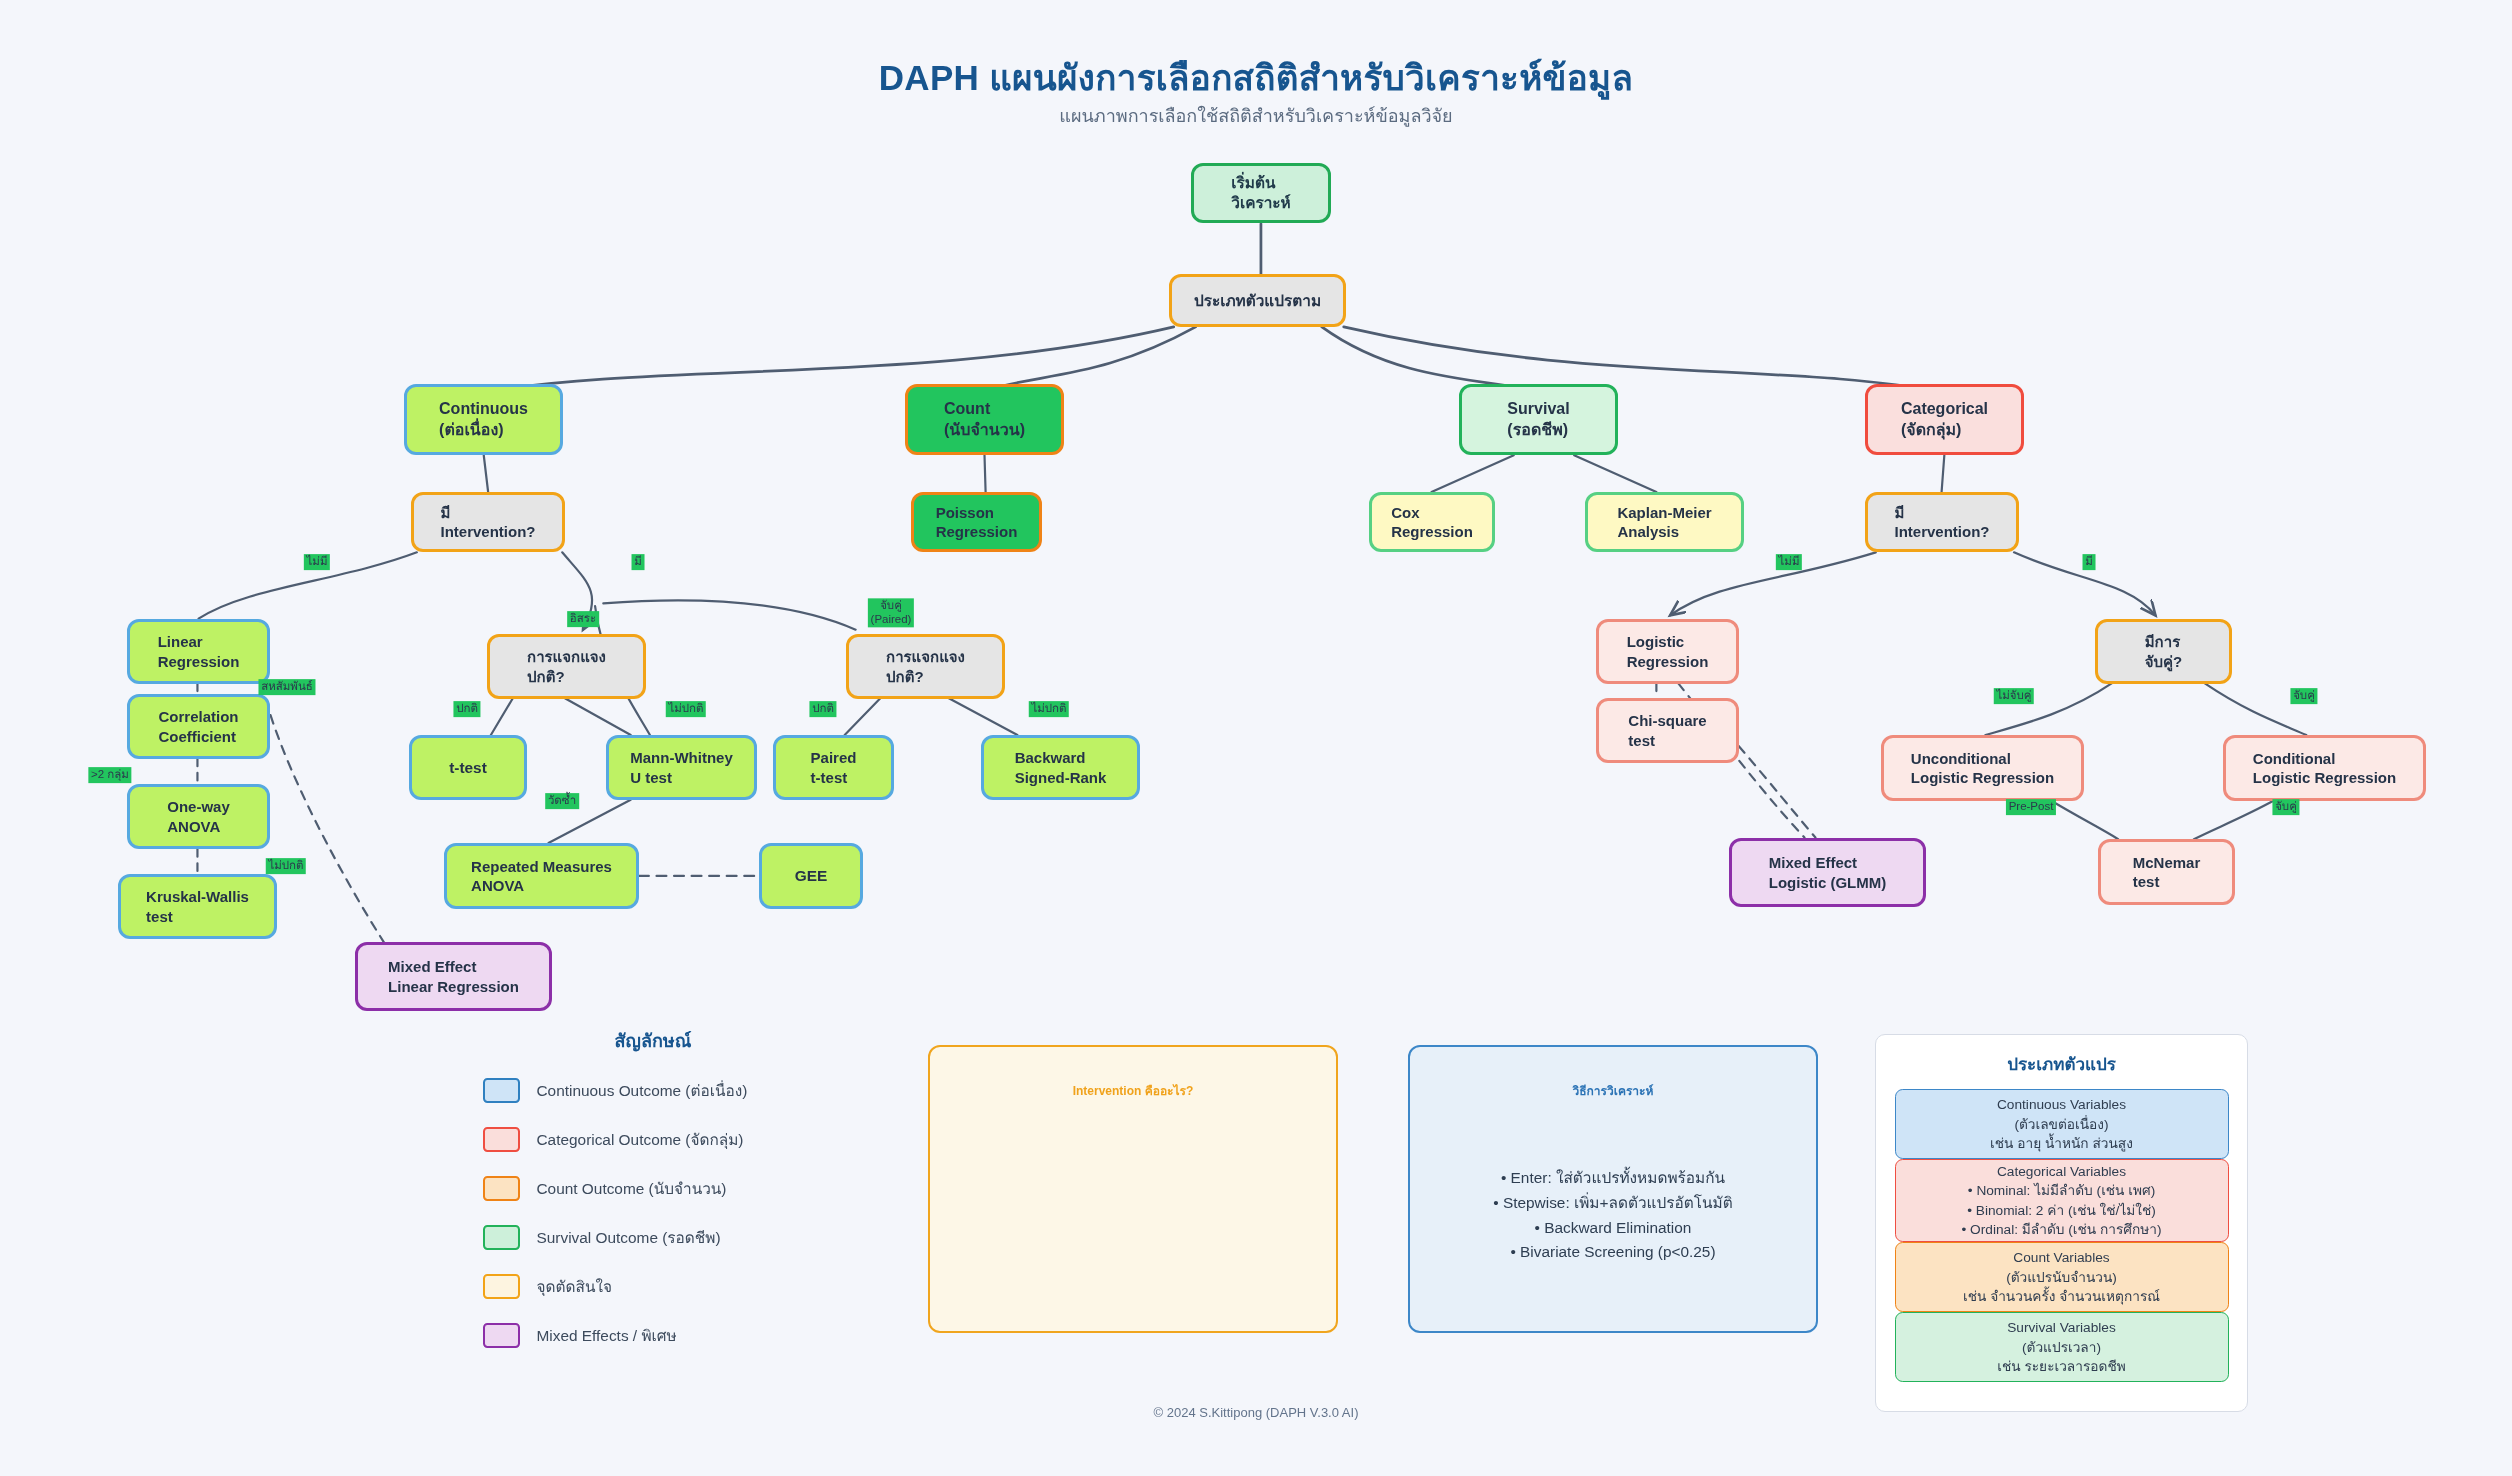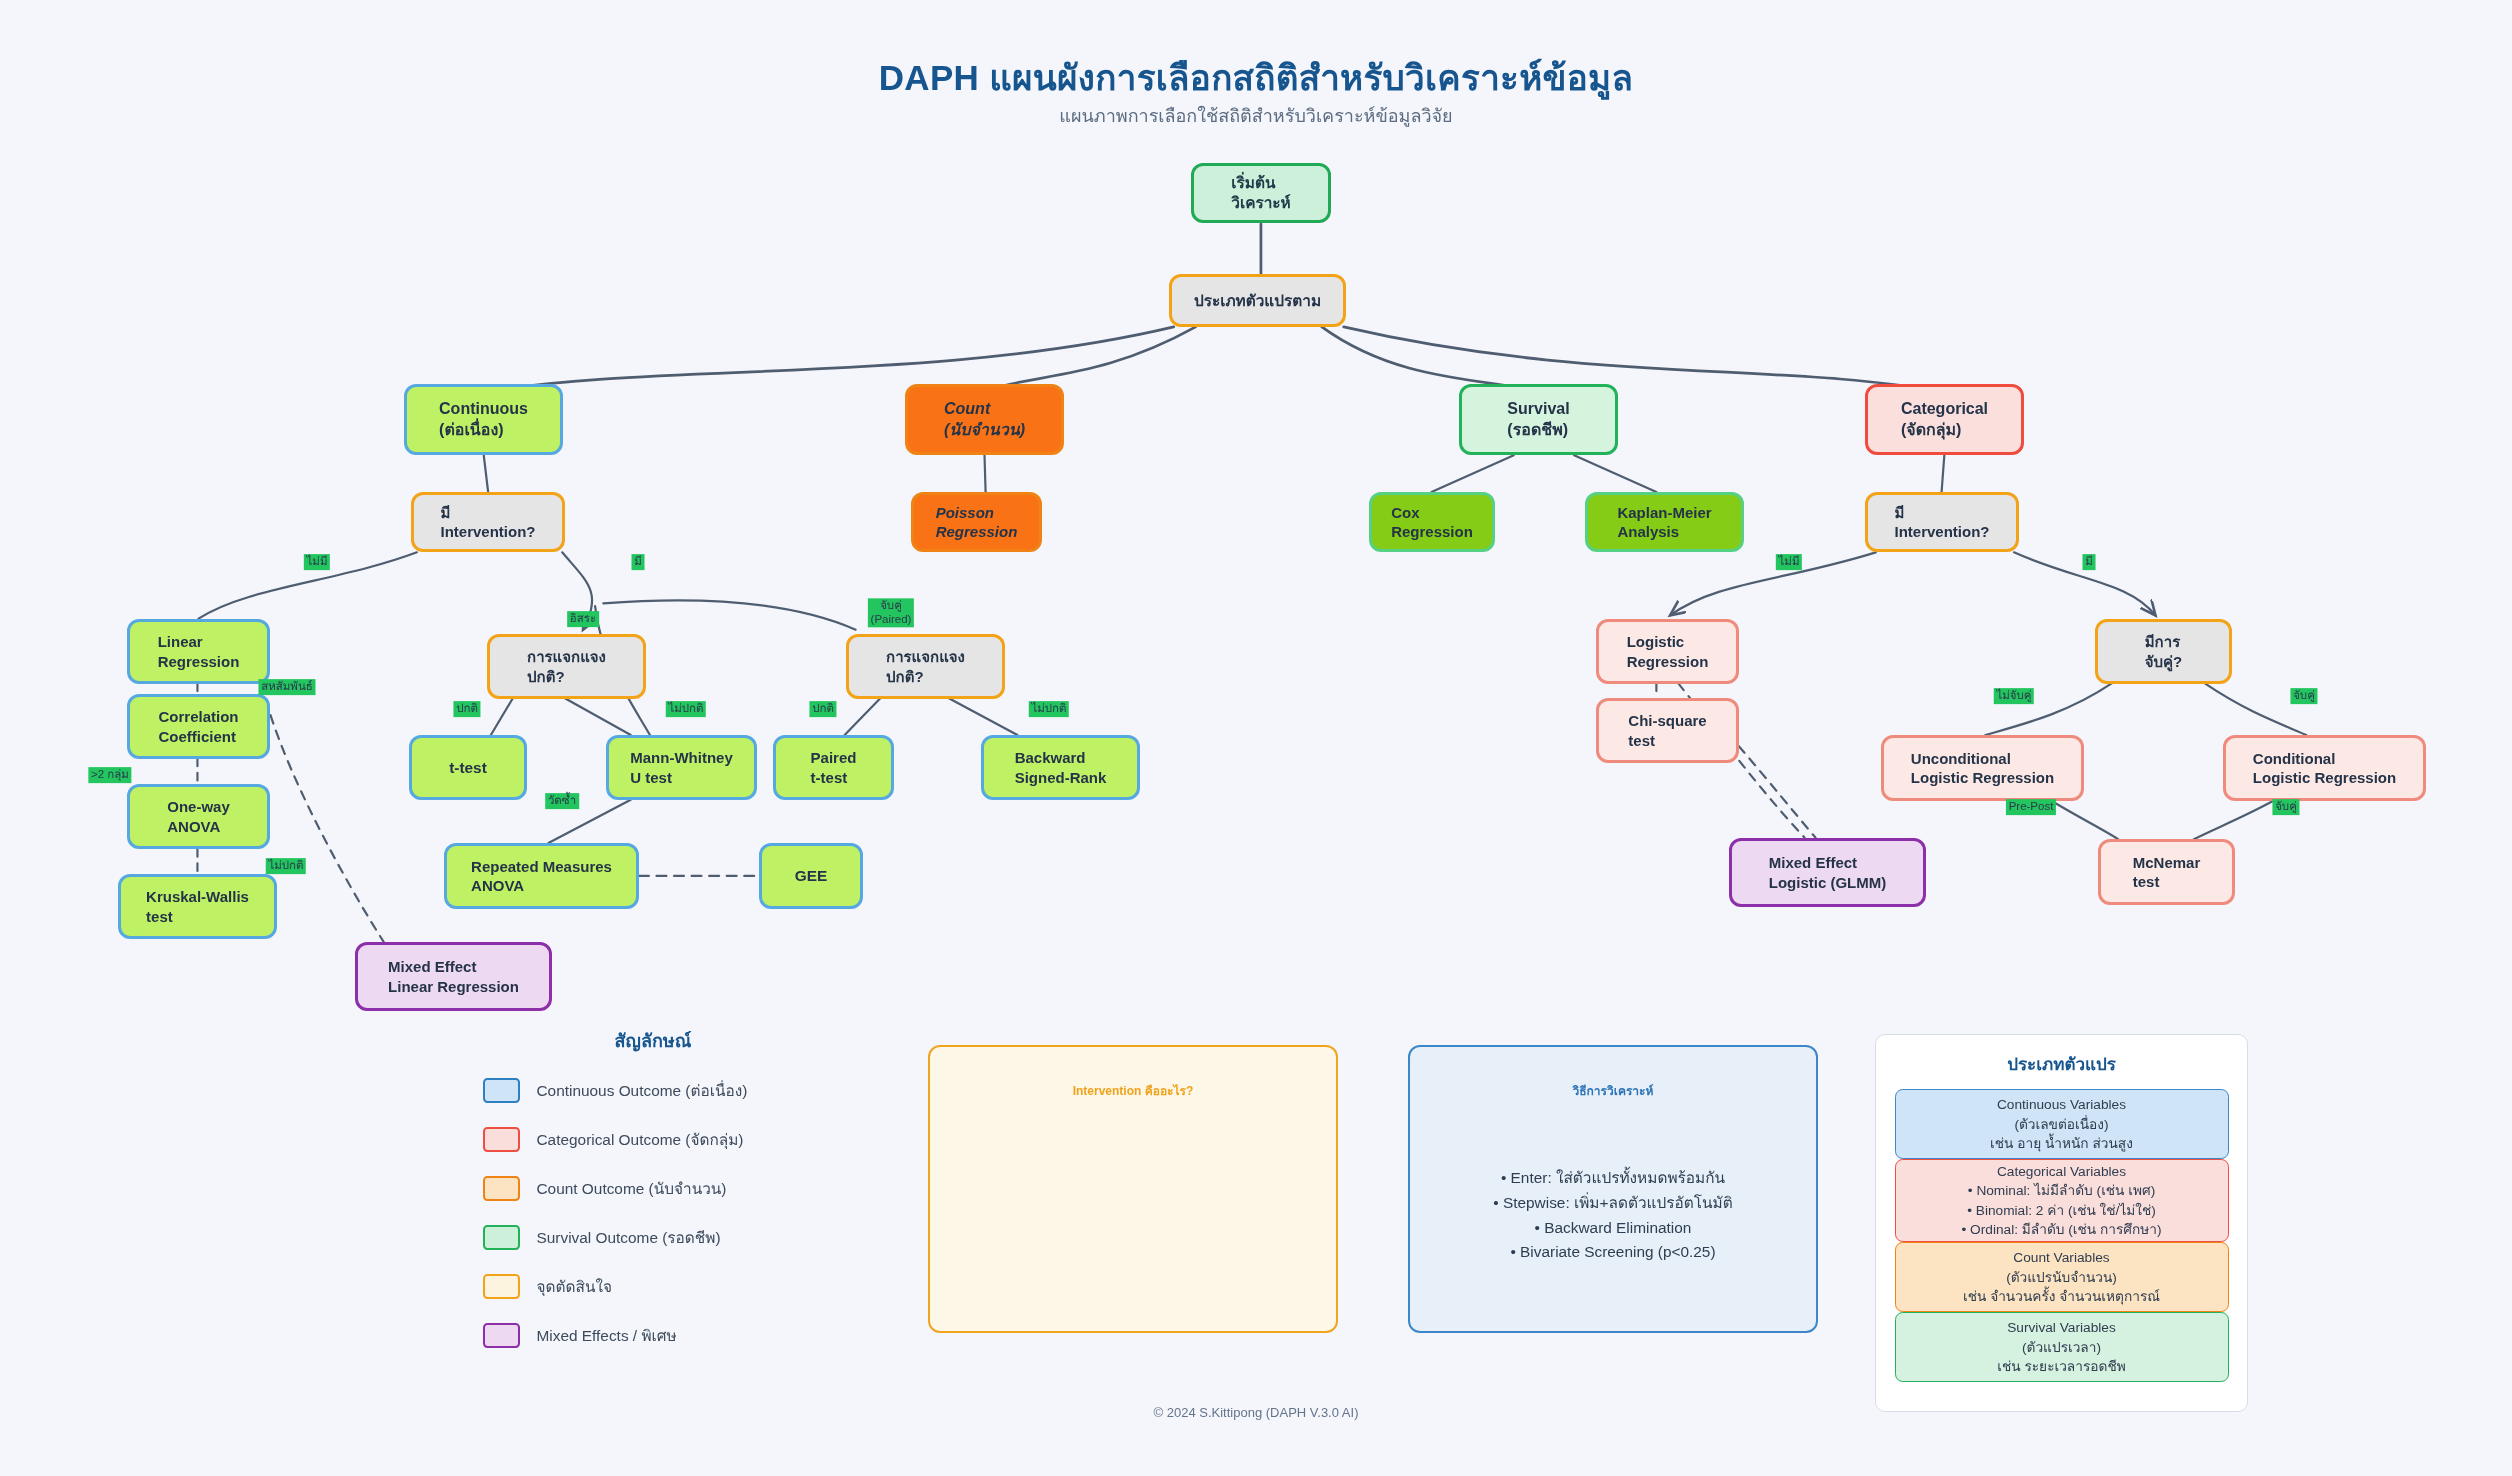--- a/index.html
+++ b/index.html
@@ -25,22 +25,22 @@
     border-radius:12px;
     display:flex;align-items:center;justify-content:center;
     font-weight:bold;
     line-height:1.28;
     padding:3.3px 5.5px;
     white-space:pre-line;
   }
   .n-start   {background:#cdf0da;border:3.8px solid #21aa55;color:#203a4a;}
   .n-decision{background:#e5e5e5;border:3.8px solid #f2a317;color:#253348;}
   .n-cont    {background:#bef264;border:3.8px solid #56a9e0;color:#253348;}
-  .n-count   {background:#f97316;border:3.8px solid #ef8316;color:#253348;font-style:italic;}
-  .n-surv    {background:#84cc16;border:3.8px solid #56d083;color:#253348;}
+  .n-count   {background:#22c55e;border:3.8px solid #ef8316;color:#253348;}
+  .n-surv    {background:#fef9c3;border:3.8px solid #56d083;color:#253348;}
   .n-surv-hd {background:#d5f4de;border:3.8px solid #22b25a;color:#253348;}
   .n-cat     {background:#fadfdd;border:3.8px solid #f04c3e;color:#253348;}
   .n-cat-sub {background:#fce9e6;border:3.8px solid #ef8b7c;color:#253348;}
   .n-mixed   {background:#eed9f2;border:3.8px solid #8c2fa8;color:#253348;}
 
   
   .elabel{
     position:absolute;
     background:#22c55e;
     color:#2b3a4d;

